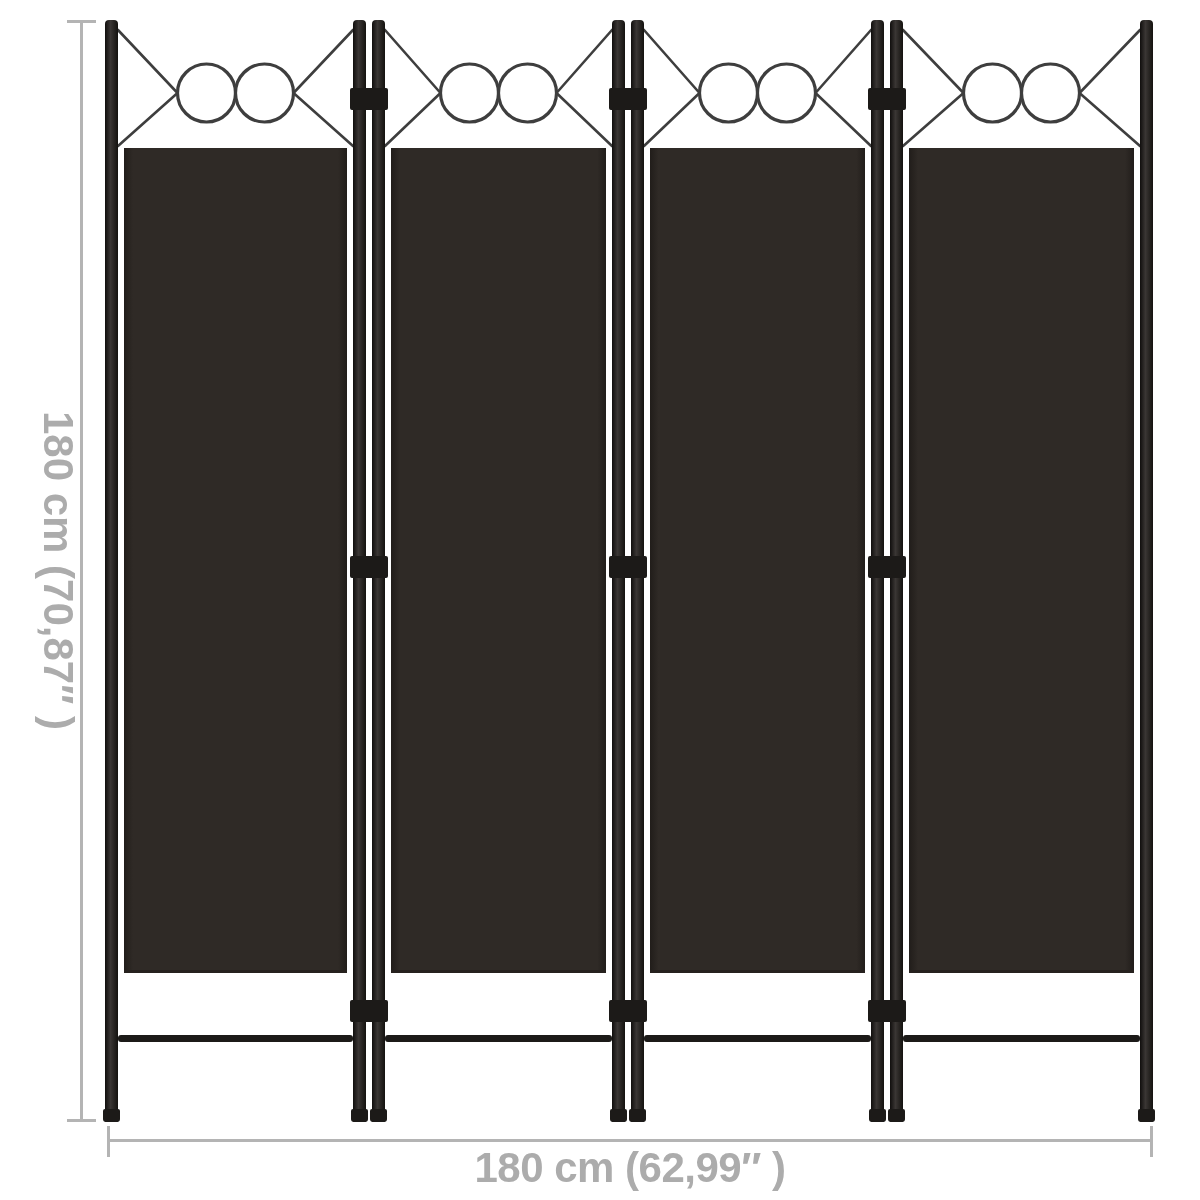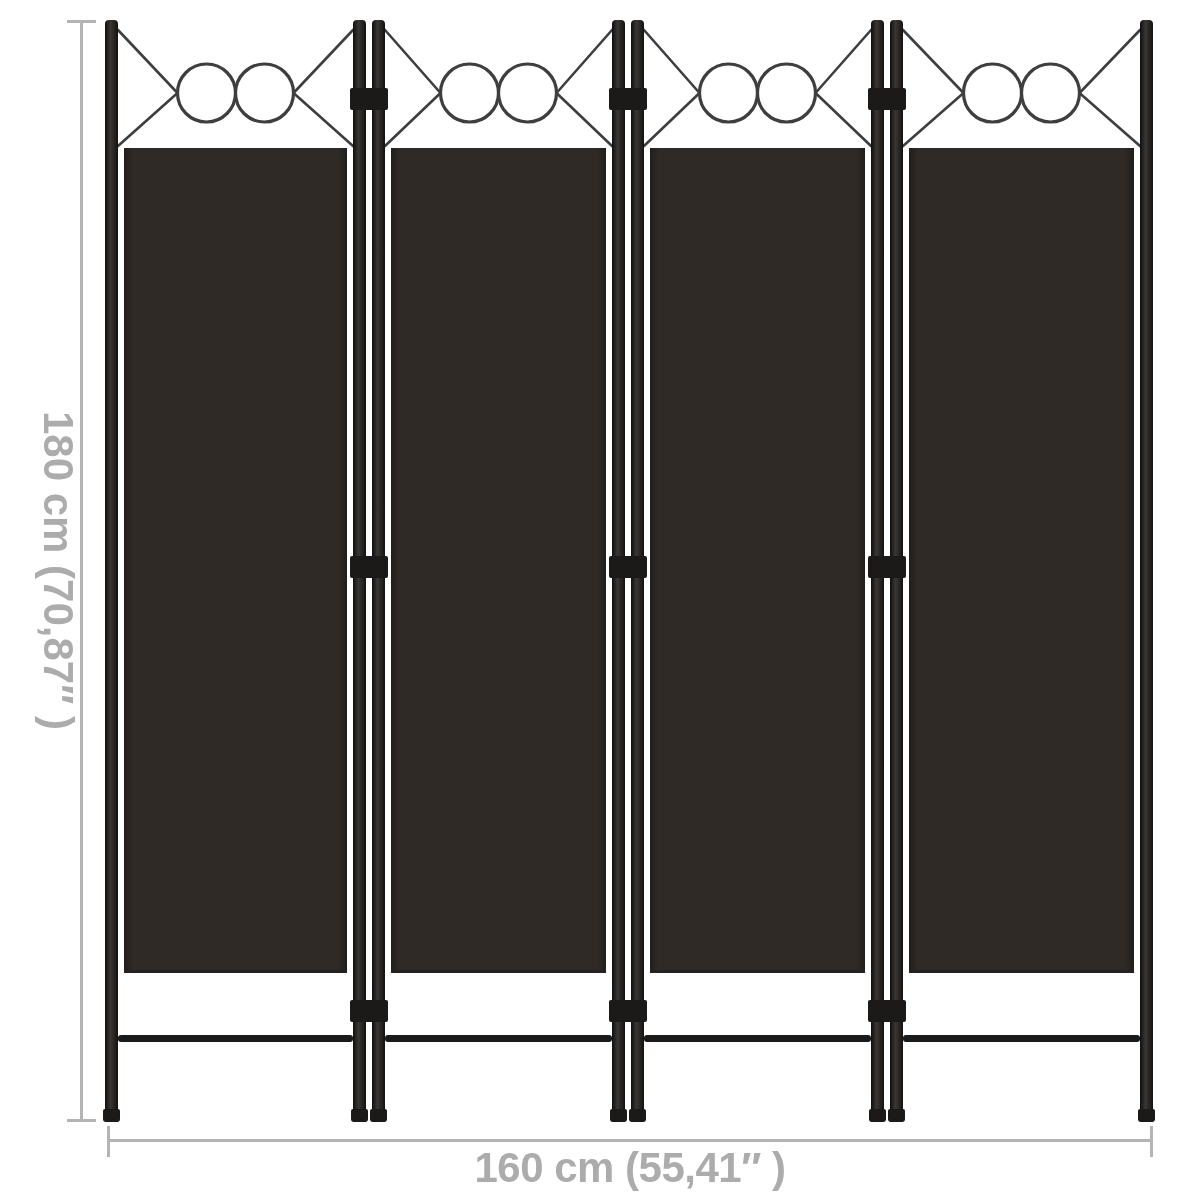--- a/index.html
+++ b/index.html
@@ -108,21 +108,21 @@
     <div class="dim dim-cap-h bottom"></div>
     <div class="vlabel-wrap">
       <span class="vlabel">180 cm (70,87″ )</span>
     </div>
   </div>
 
   <div>
     <div class="dim dim-cap-v left"></div>
     <div class="dim dim-line-h"></div>
     <div class="dim dim-cap-v right"></div>
-    <div class="hlabel">160 cm (55,41″ )</div>
+    <div class="hlabel">180 cm (62,99″ )</div>
   </div>
 
   <div class="screen">
       <div class="fabric" style="left: 124px; width: 223px;"></div>
       <div class="crossbar" style="left: 118px; width: 235px;"></div>
       <svg viewBox="0 0 235 130" class="ornament" style="left: 118px; width: 235px;">
         <path d="M0 10 L59.5 73 M0 126 L59.5 73 M235 10 L175.5 73 M235 126 L175.5 73" class="orn-line"></path>
         <circle cx="88.5" cy="73" r="29" class="orn-ring"></circle>
         <circle cx="146.5" cy="73" r="29" class="orn-ring"></circle>
       </svg>

